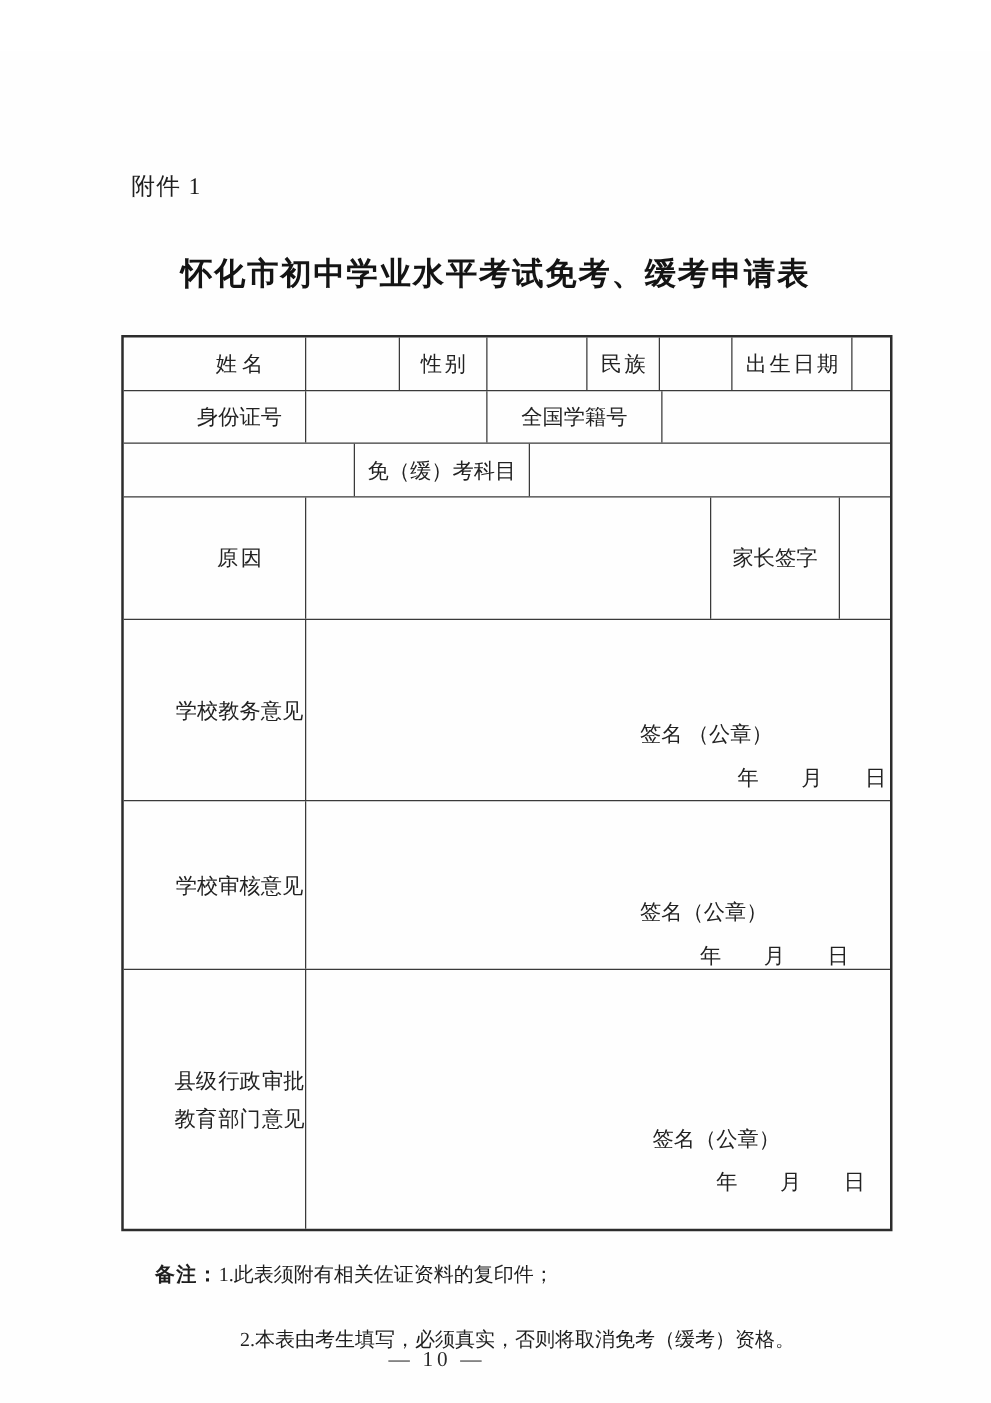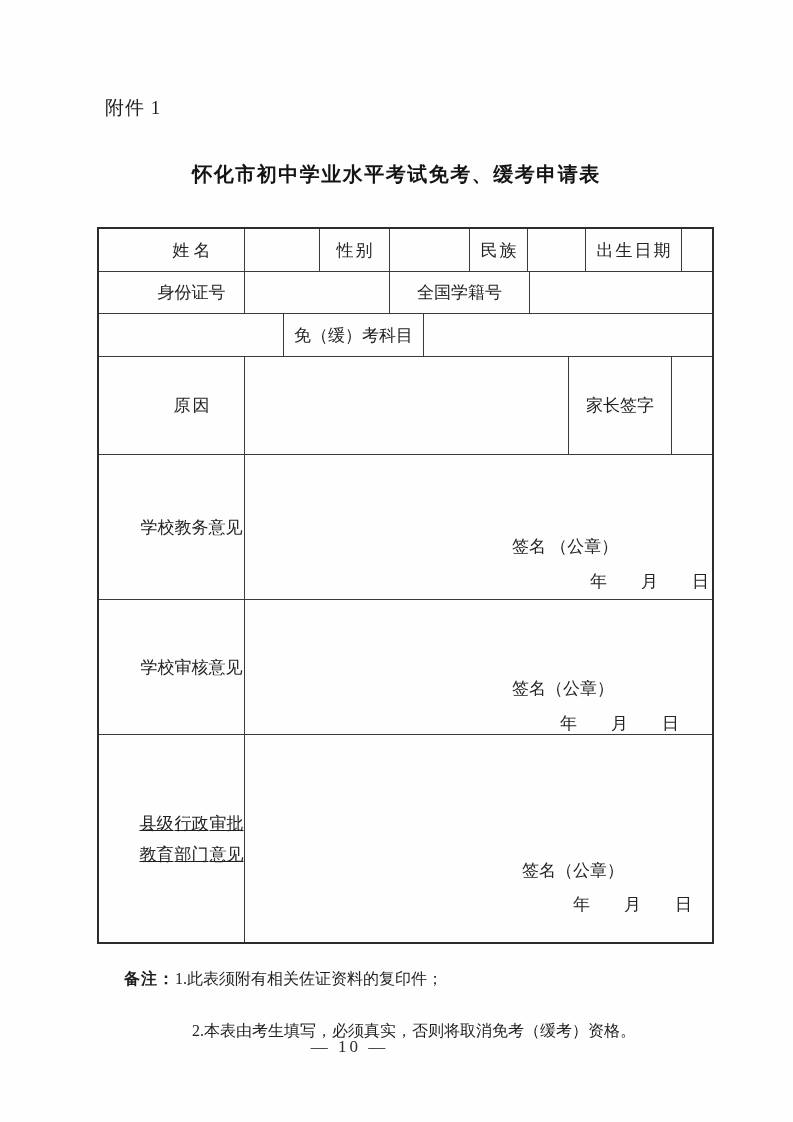--- a/index.html
+++ b/index.html
@@ -4,39 +4,39 @@
 <style>
   * { margin: 0; padding: 0; box-sizing: border-box; }
   html, body { background: #ffffff; }
   body {
     width: 793px; height: 1122px;
     position: relative;
     font-family: "Liberation Serif", "DejaVu Serif", serif;
     color: #1f1f1f;
     overflow: hidden;
   }
-  .page { position: absolute; inset: 0; background: #fefefe; }
+  .page { position: absolute; inset: 0; background: #fefefe; margin-top: 41px; }
 
   .attachment {
     position: absolute; left: 105px; top: 95px;
     font-size: 19px; letter-spacing: 1px;
   }
   .title {
     position: absolute; left: 0; top: 161px; width: 793px;
-    text-align: center; font-size: 20px; font-weight: bold;
+    text-align: center; font-size: 25px; font-weight: bold;
     letter-spacing: 1.5px; color: #141414;
   }
 
   
   .form-table {
     position: absolute; left: 97px; top: 227px; width: 617px;
     border: 2px solid #2c2c2c; background: transparent;
   }
   .row { display: flex; border-bottom: 1px solid #3a3a3a; padding-left: 40px; }
-  .row:last-child { border-bottom: none; text-decoration: underline; }
+  .row:last-child { border-bottom: none; }
   .cell {
     border-right: 1px solid #3a3a3a;
     display: flex; align-items: center; justify-content: center;
     font-size: 17px; color: #222; text-align: center;
   }
   .cell:last-child { border-right: none; }
   .r1 { height: 43px; } .r2 { height: 42px; } .r3 { height: 43px; }
   .r4 { height: 98px; } .r5 { height: 145px; } .r6 { height: 135px; } .r7 { height: 207px; }
 
   .w106 { width: 106px; } .w75 { width: 75px; } .w70 { width: 70px; }

